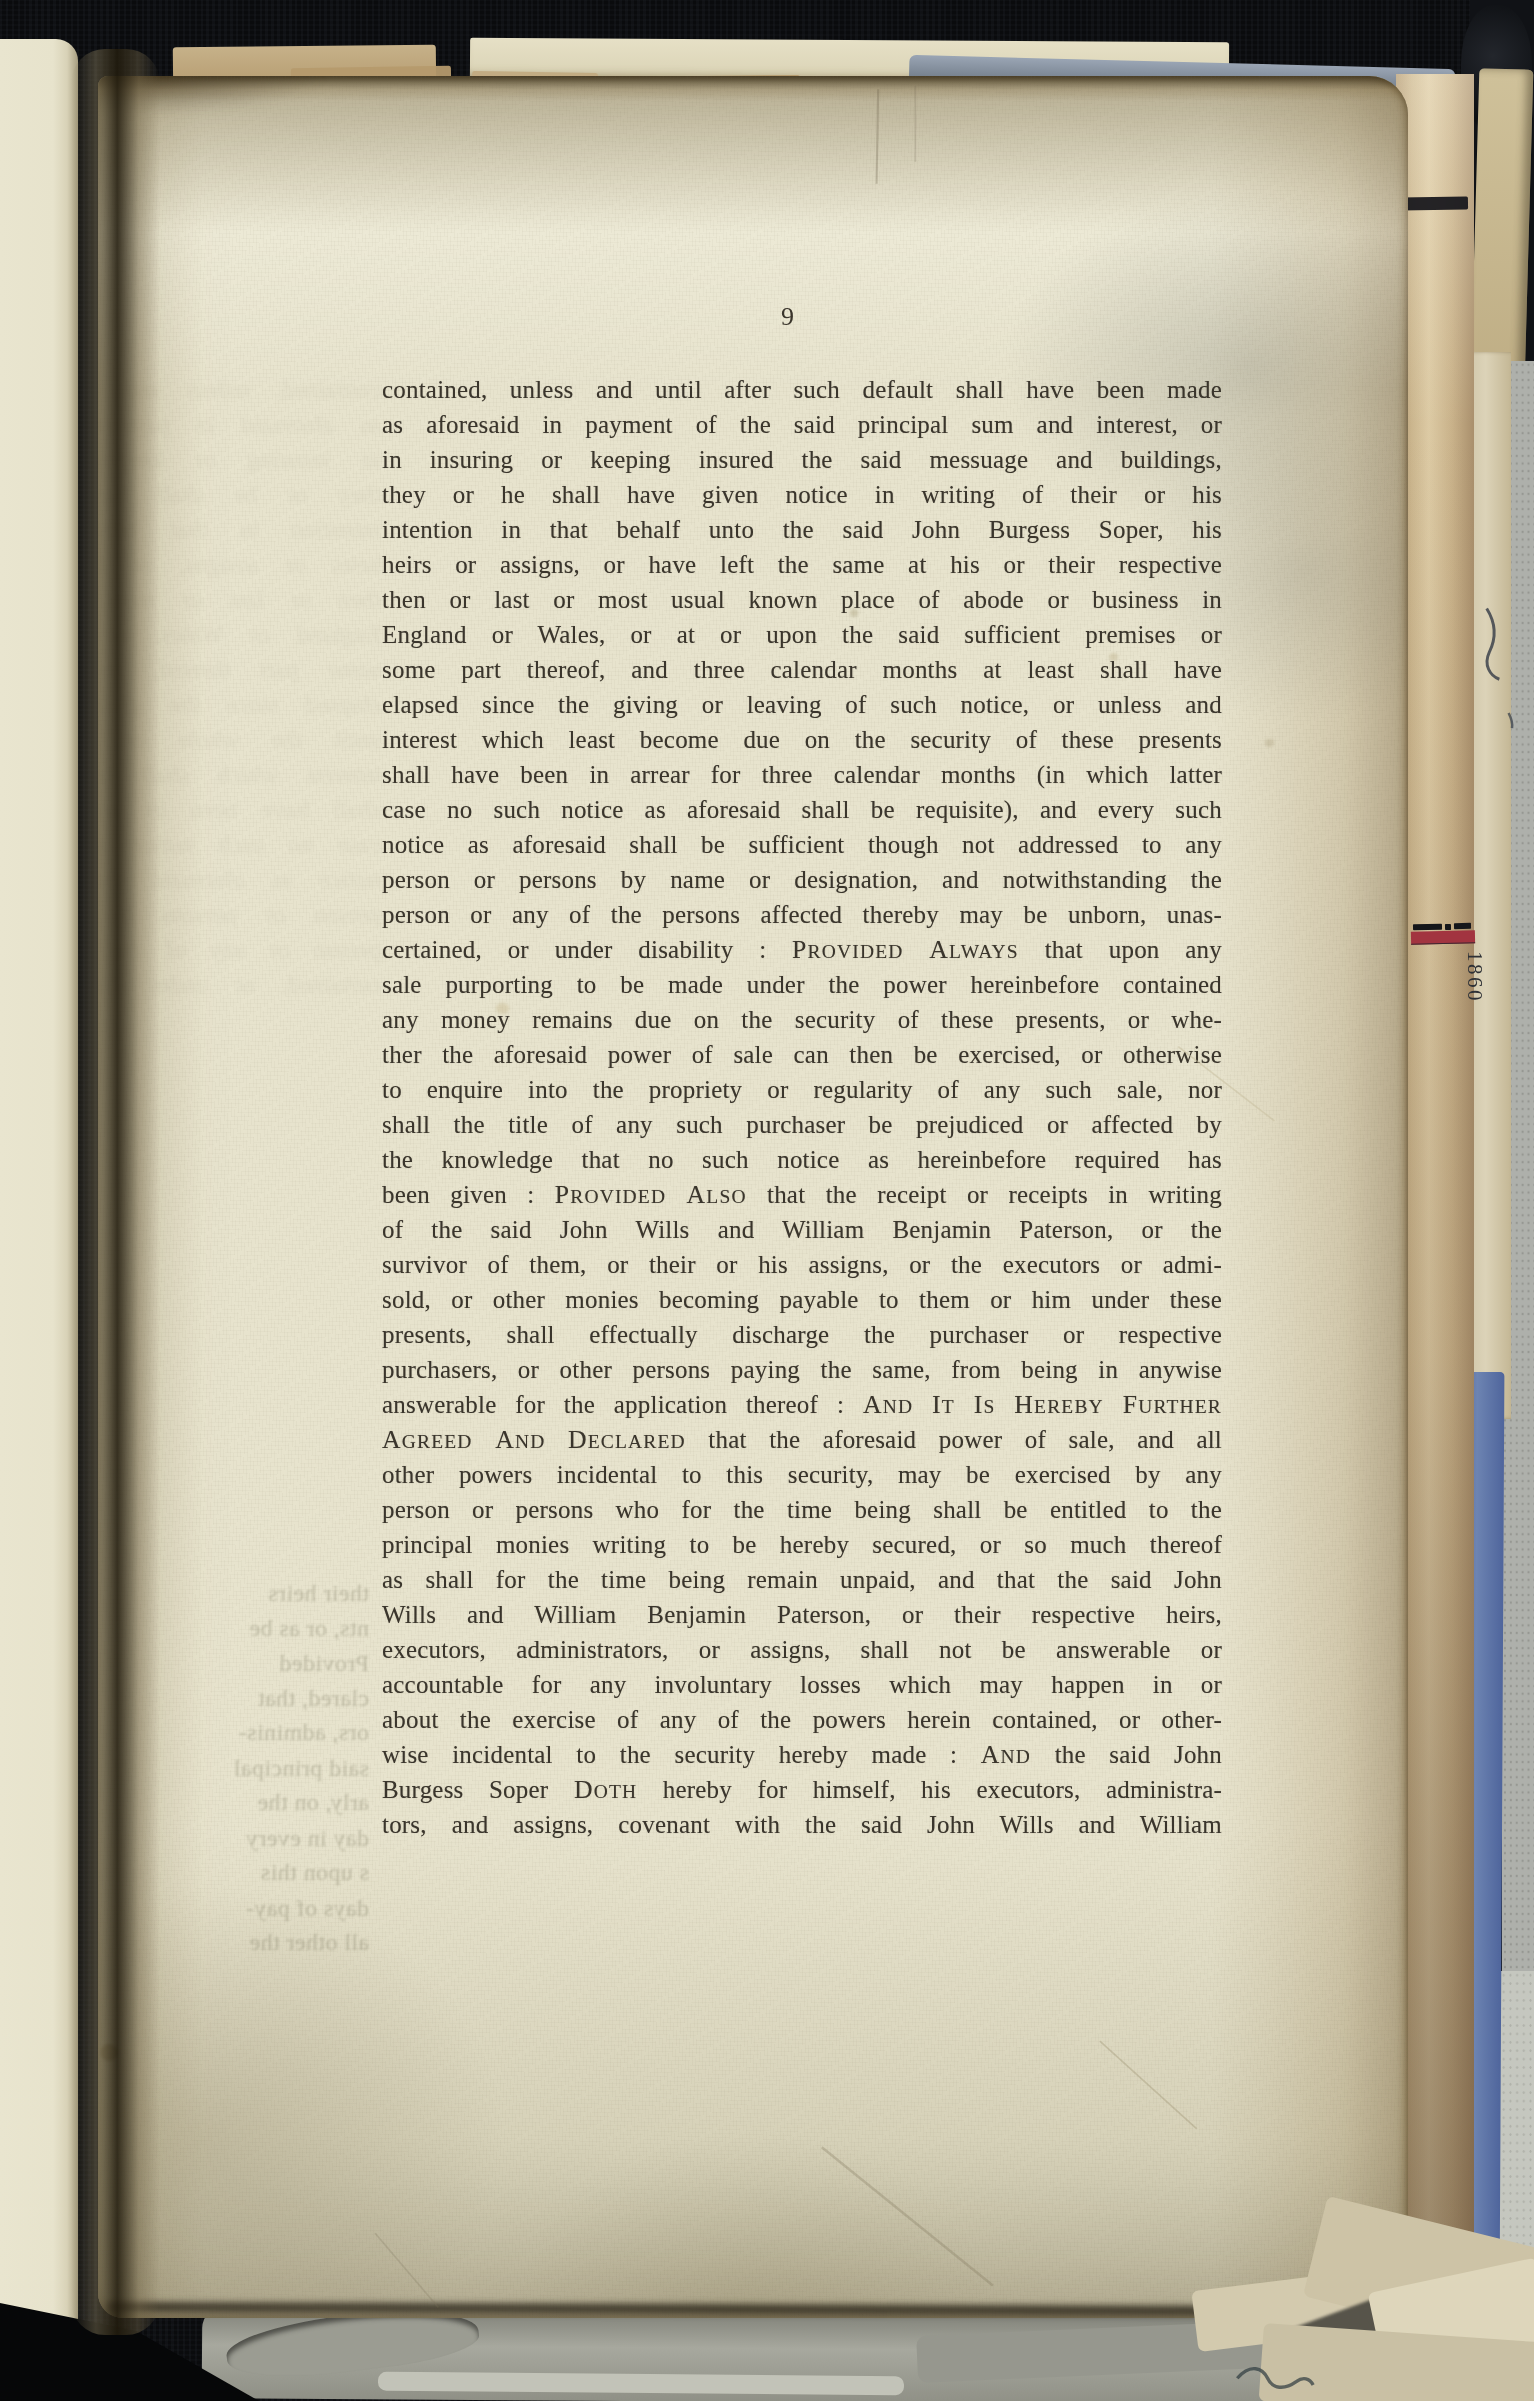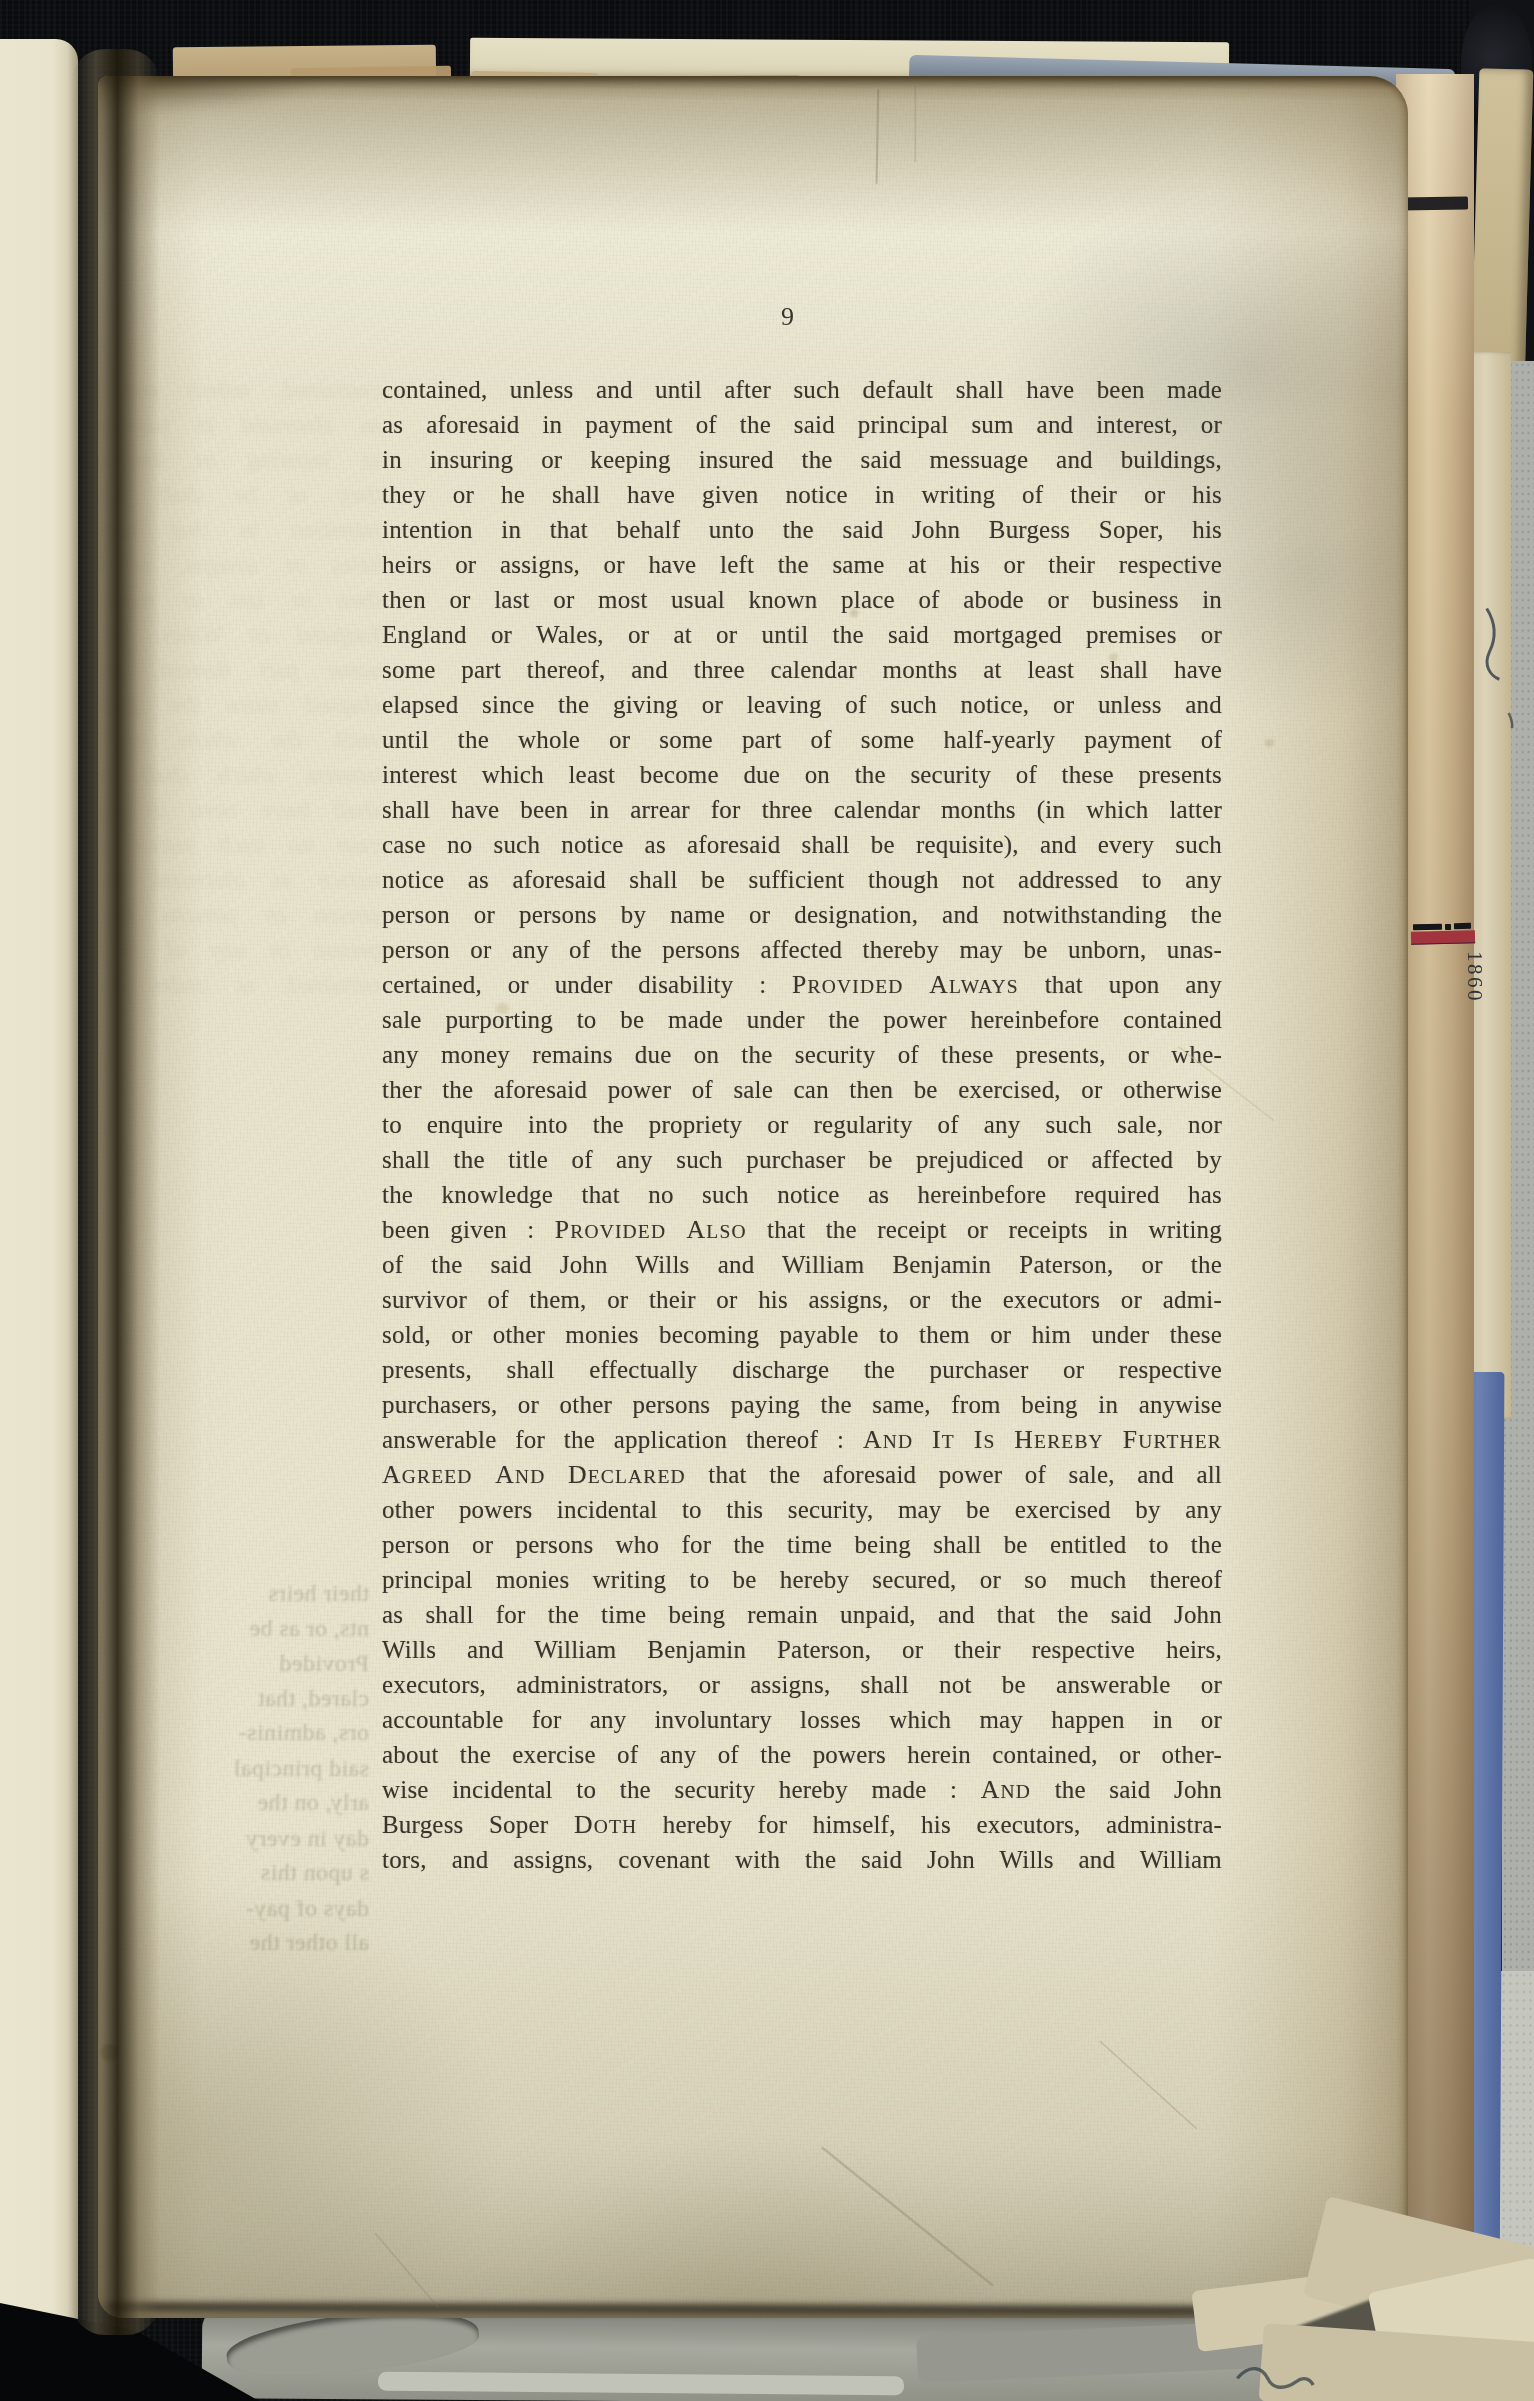--- a/index.html
+++ b/index.html
@@ -206,24 +206,23 @@
 
     <div class="abs pageno">9</div>
     <div class="abs textblock" id="textblock">
         <div class="line">contained, unless and until after such default shall have been made</div>
         <div class="line">as aforesaid in payment of the said principal sum and interest, or</div>
         <div class="line">in insuring or keeping insured the said messuage and buildings,</div>
         <div class="line">they or he shall have given notice in writing of their or his</div>
         <div class="line">intention in that behalf unto the said John Burgess Soper, his</div>
         <div class="line">heirs or assigns, or have left the same at his or their respective</div>
         <div class="line">then or last or most usual known place of abode or business in</div>
-        <div class="line">England or Wales, or at or until the said mortgaged premises or</div>
+        <div class="line">England or Wales, or at or upon the said sufficient premises or</div>
         <div class="line">some part thereof, and three calendar months at least shall have</div>
         <div class="line">elapsed since the giving or leaving of such notice, or unless and</div>
-        <div class="line">until the whole or some part of some half-yearly payment of</div>
         <div class="line">interest which least become due on the security of these presents</div>
         <div class="line">shall have been in arrear for three calendar months (in which latter</div>
         <div class="line">case no such notice as aforesaid shall be requisite), and every such</div>
         <div class="line">notice as aforesaid shall be sufficient though not addressed to any</div>
         <div class="line">person or persons by name or designation, and notwithstanding the</div>
         <div class="line">person or any of the persons affected thereby may be unborn, unas-</div>
         <div class="line">certained, or under disability : <span class="sc">PROVIDED</span> <span class="sc">ALWAYS</span> that upon any</div>
         <div class="line">sale purporting to be made under the power hereinbefore contained</div>
         <div class="line">any money remains due on the security of these presents, or whe-</div>
         <div class="line">ther the aforesaid power of sale can then be exercised, or otherwise</div>

